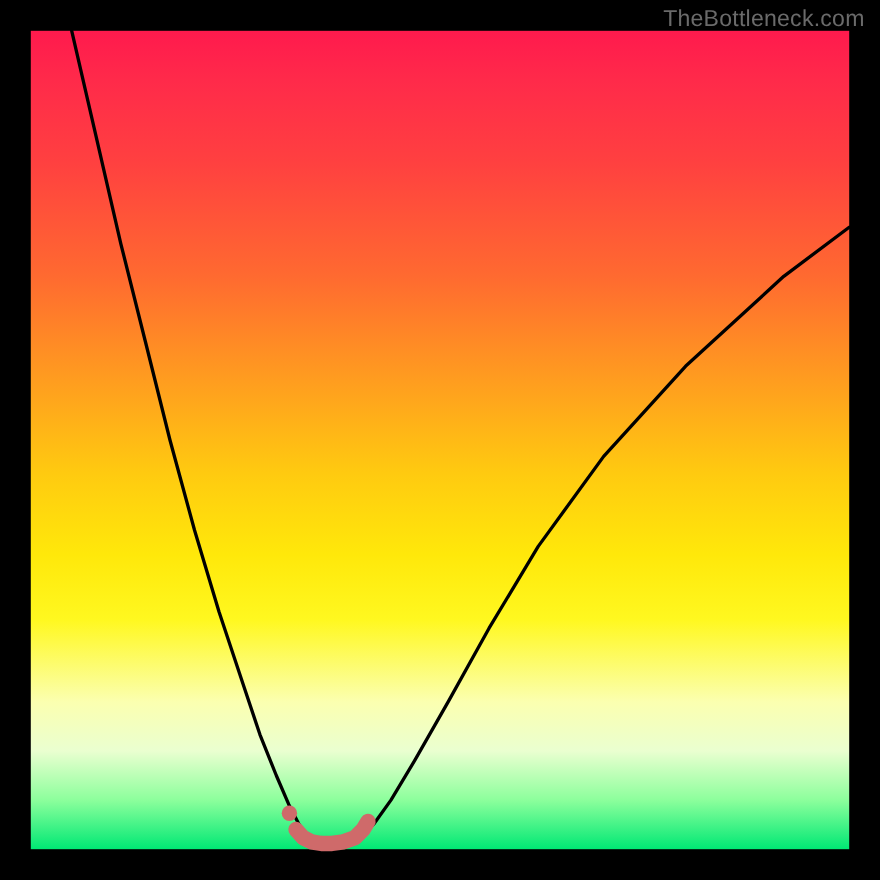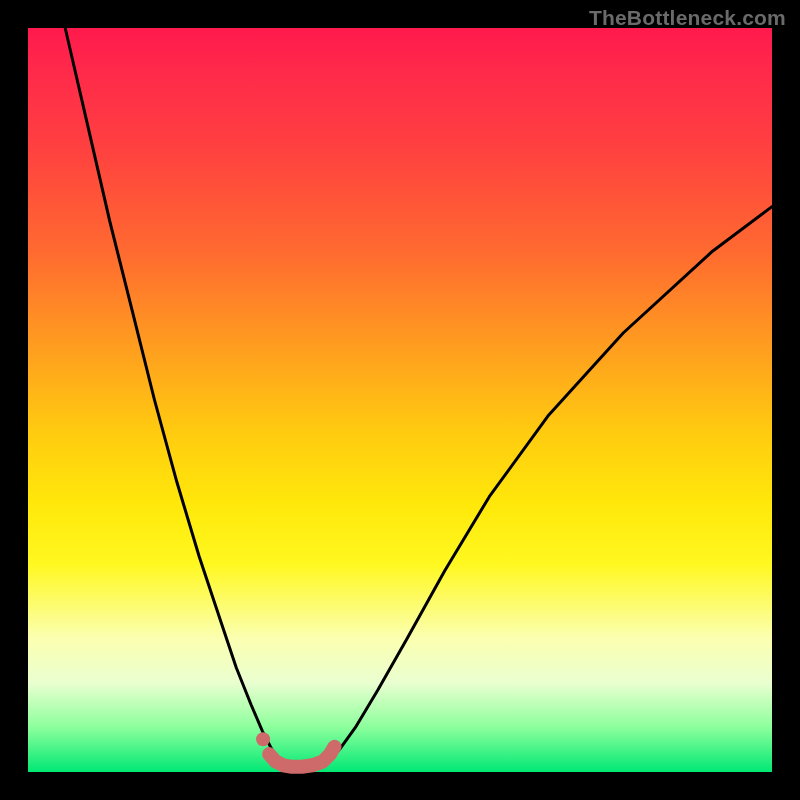--- a/index.html
+++ b/index.html
@@ -38,21 +38,21 @@
       #eaffd0 88%,
       #8cff9c 94%,
       #00e874 100%);
   }
   .watermark {
     position: absolute;
     top: 6px;
     right: 14px;
     color: #6a6a6a;
     font-size: 21px;
-    font-weight: 700;
+    font-weight: 400;
     letter-spacing: 0.2px;
     user-select: none;
   }
   svg.curve {
     position: absolute;
     left: 0; top: 0;
     width: 744px; height: 744px;
     overflow: visible;
   }
 </style>

